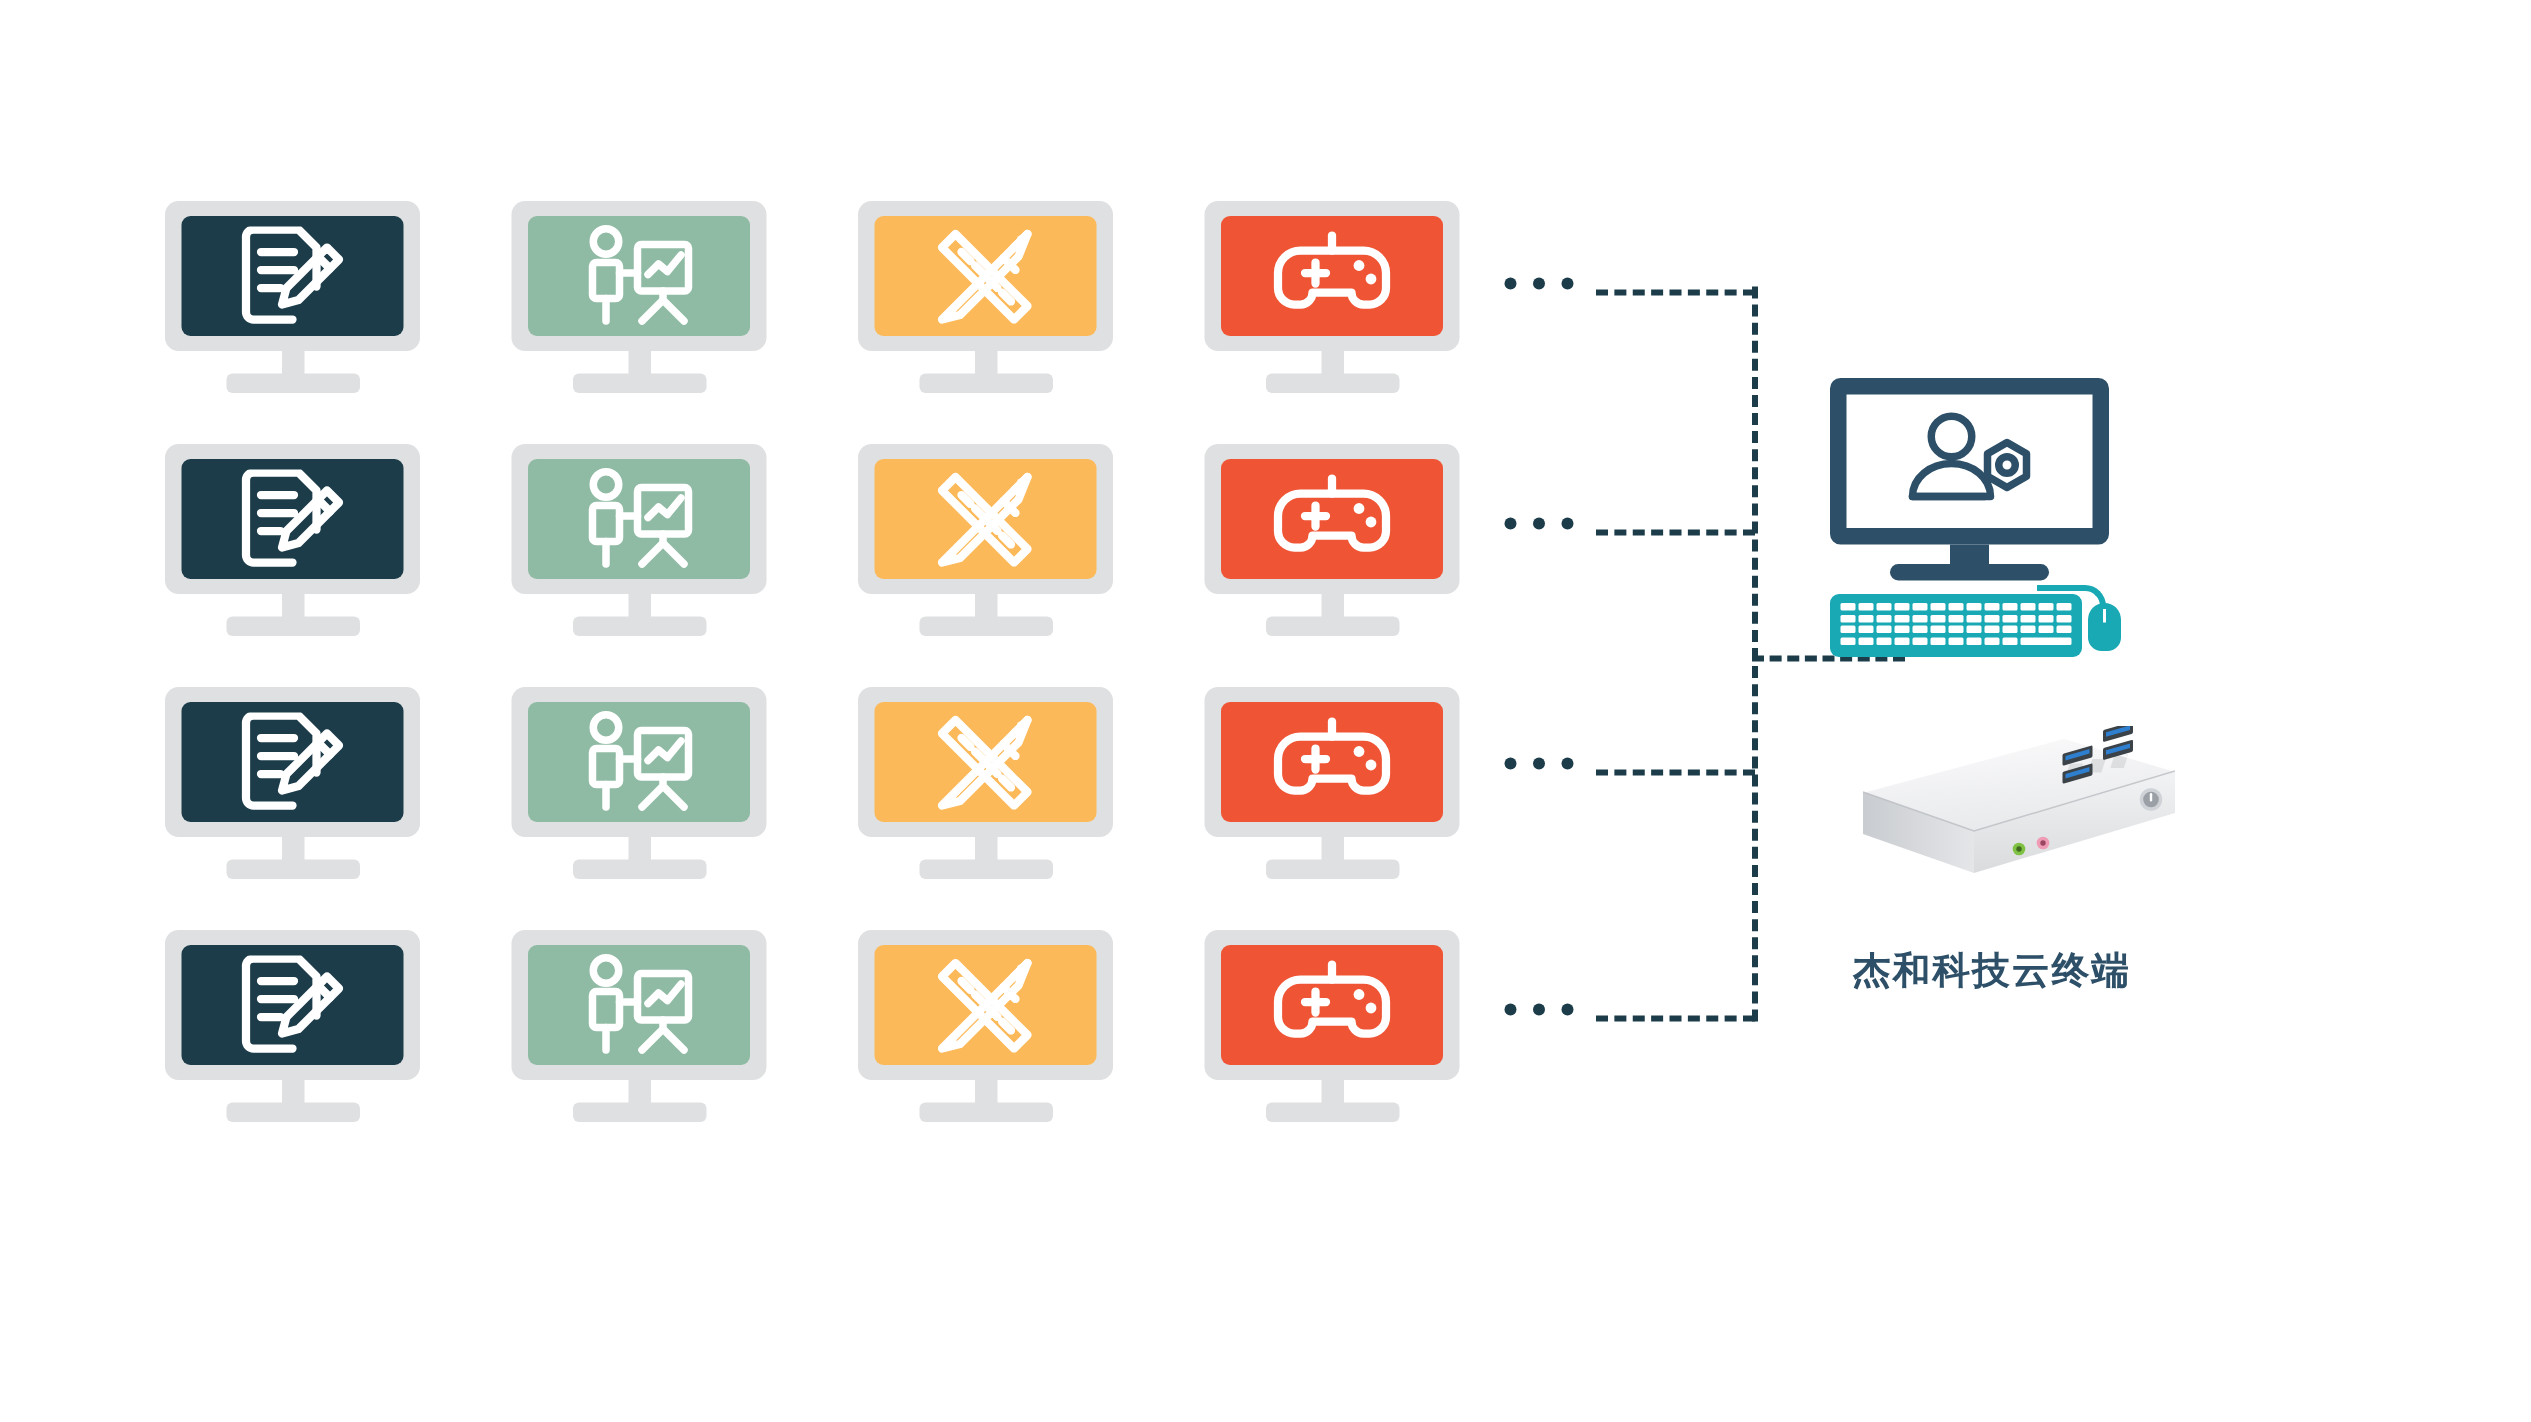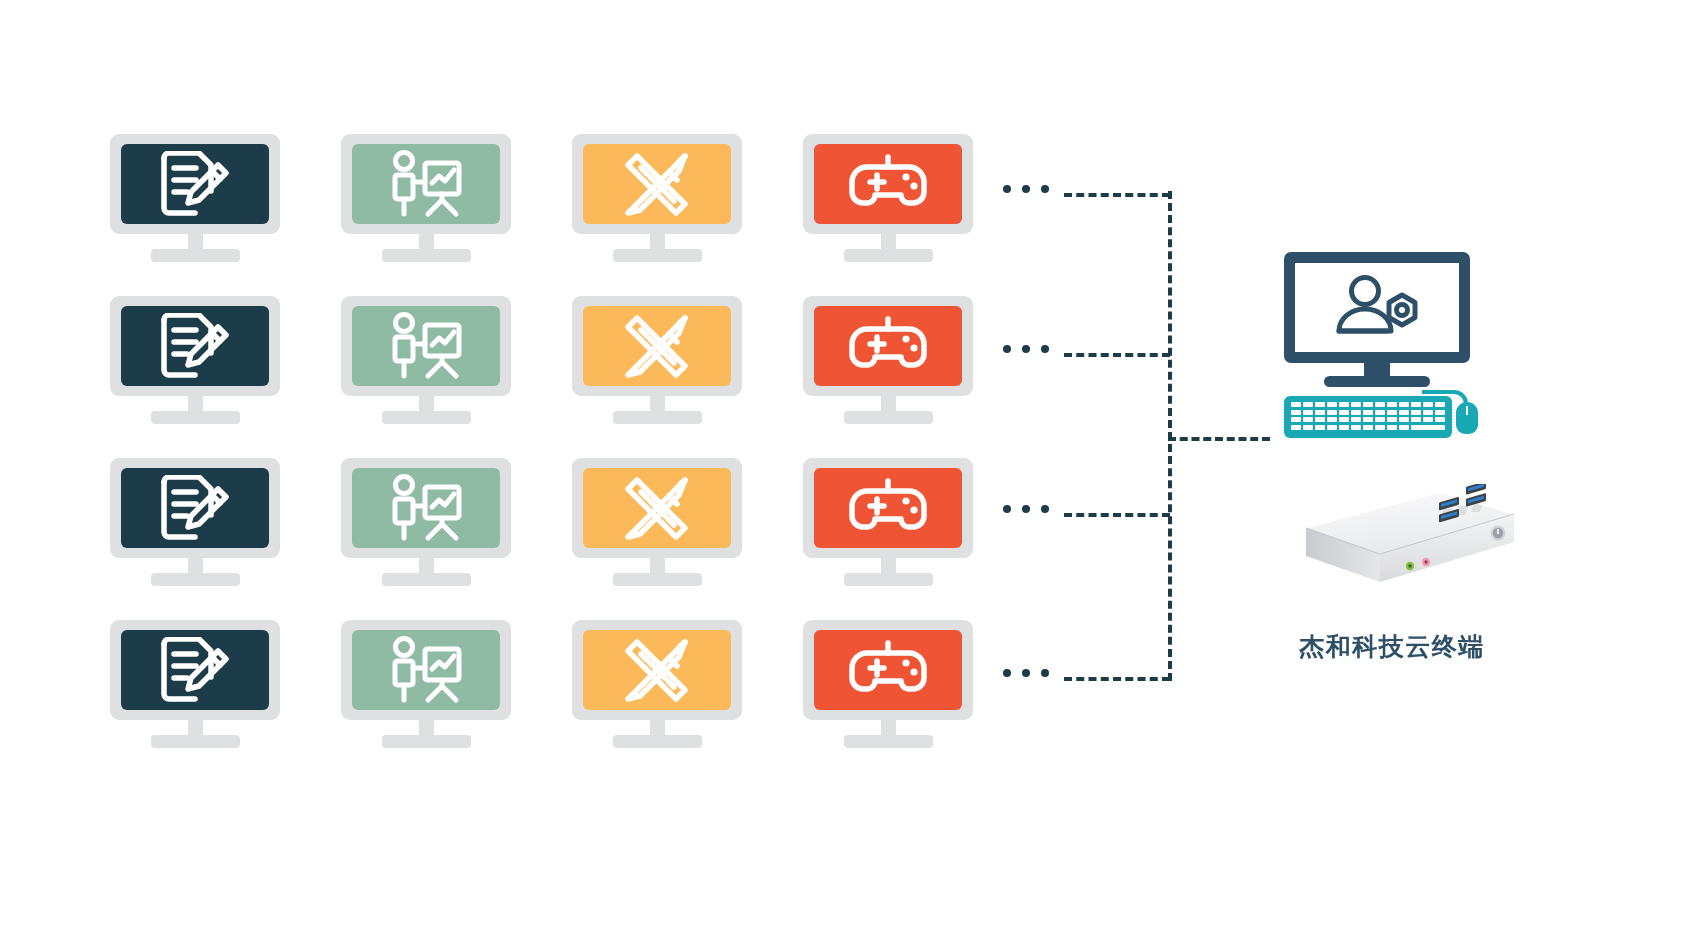--- a/index.html
+++ b/index.html
@@ -20,21 +20,21 @@
 
   
   .dots{position:absolute;display:flex;gap:11px;align-items:center;}
   .dots i{display:block;width:8px;height:8px;border-radius:50%;background:#1c3c4a;}
 
   
   .hline{position:absolute;height:0;border-top:4px dashed #1c3c4a;}
   .vline{position:absolute;width:0;border-left:4px dashed #1c3c4a;}
 
   
-  #terminal{position:absolute;left:1262px;top:252px;width:260px;height:460px;}
+  #terminal{position:absolute;left:1198px;top:252px;width:260px;height:460px;}
   .term-mon{position:absolute;left:22px;top:0;width:186px;height:125px;}
   .mon-frame{position:absolute;left:0;top:0;width:186px;height:111px;
              border:11px solid #2d5068;border-radius:7px;background:#ffffff;
              box-sizing:border-box;}
   .mon-neck{position:absolute;left:80px;top:111px;width:26px;height:14px;background:#2d5068;}
   .mon-foot{position:absolute;left:40px;top:124px;width:106px;height:11px;
             background:#2d5068;border-radius:6px;}
   .mon-art{position:absolute;left:0;top:0;width:186px;height:111px;
            display:flex;align-items:center;justify-content:center;}
 

